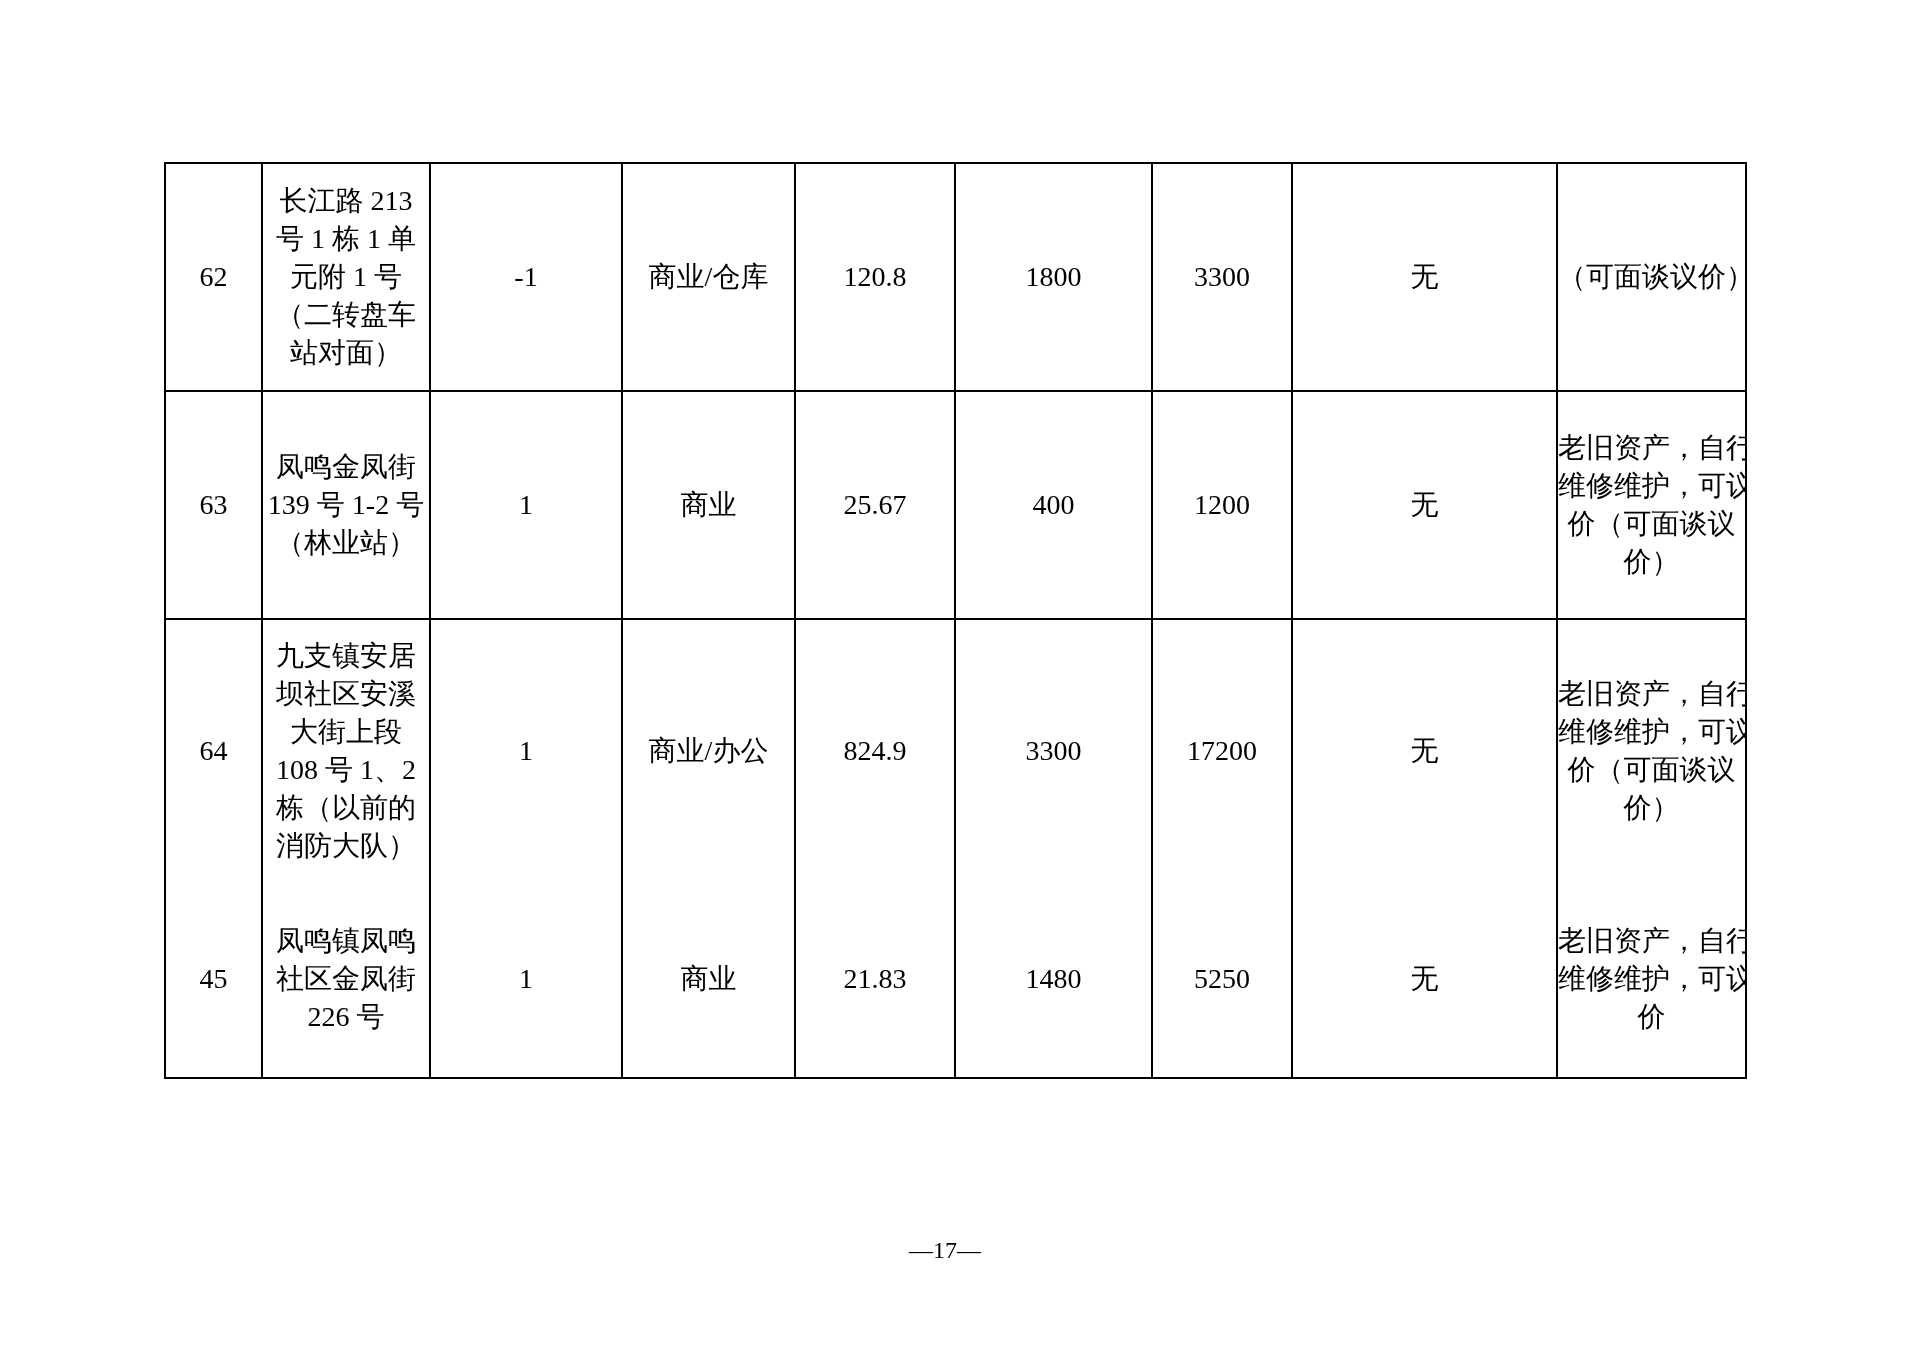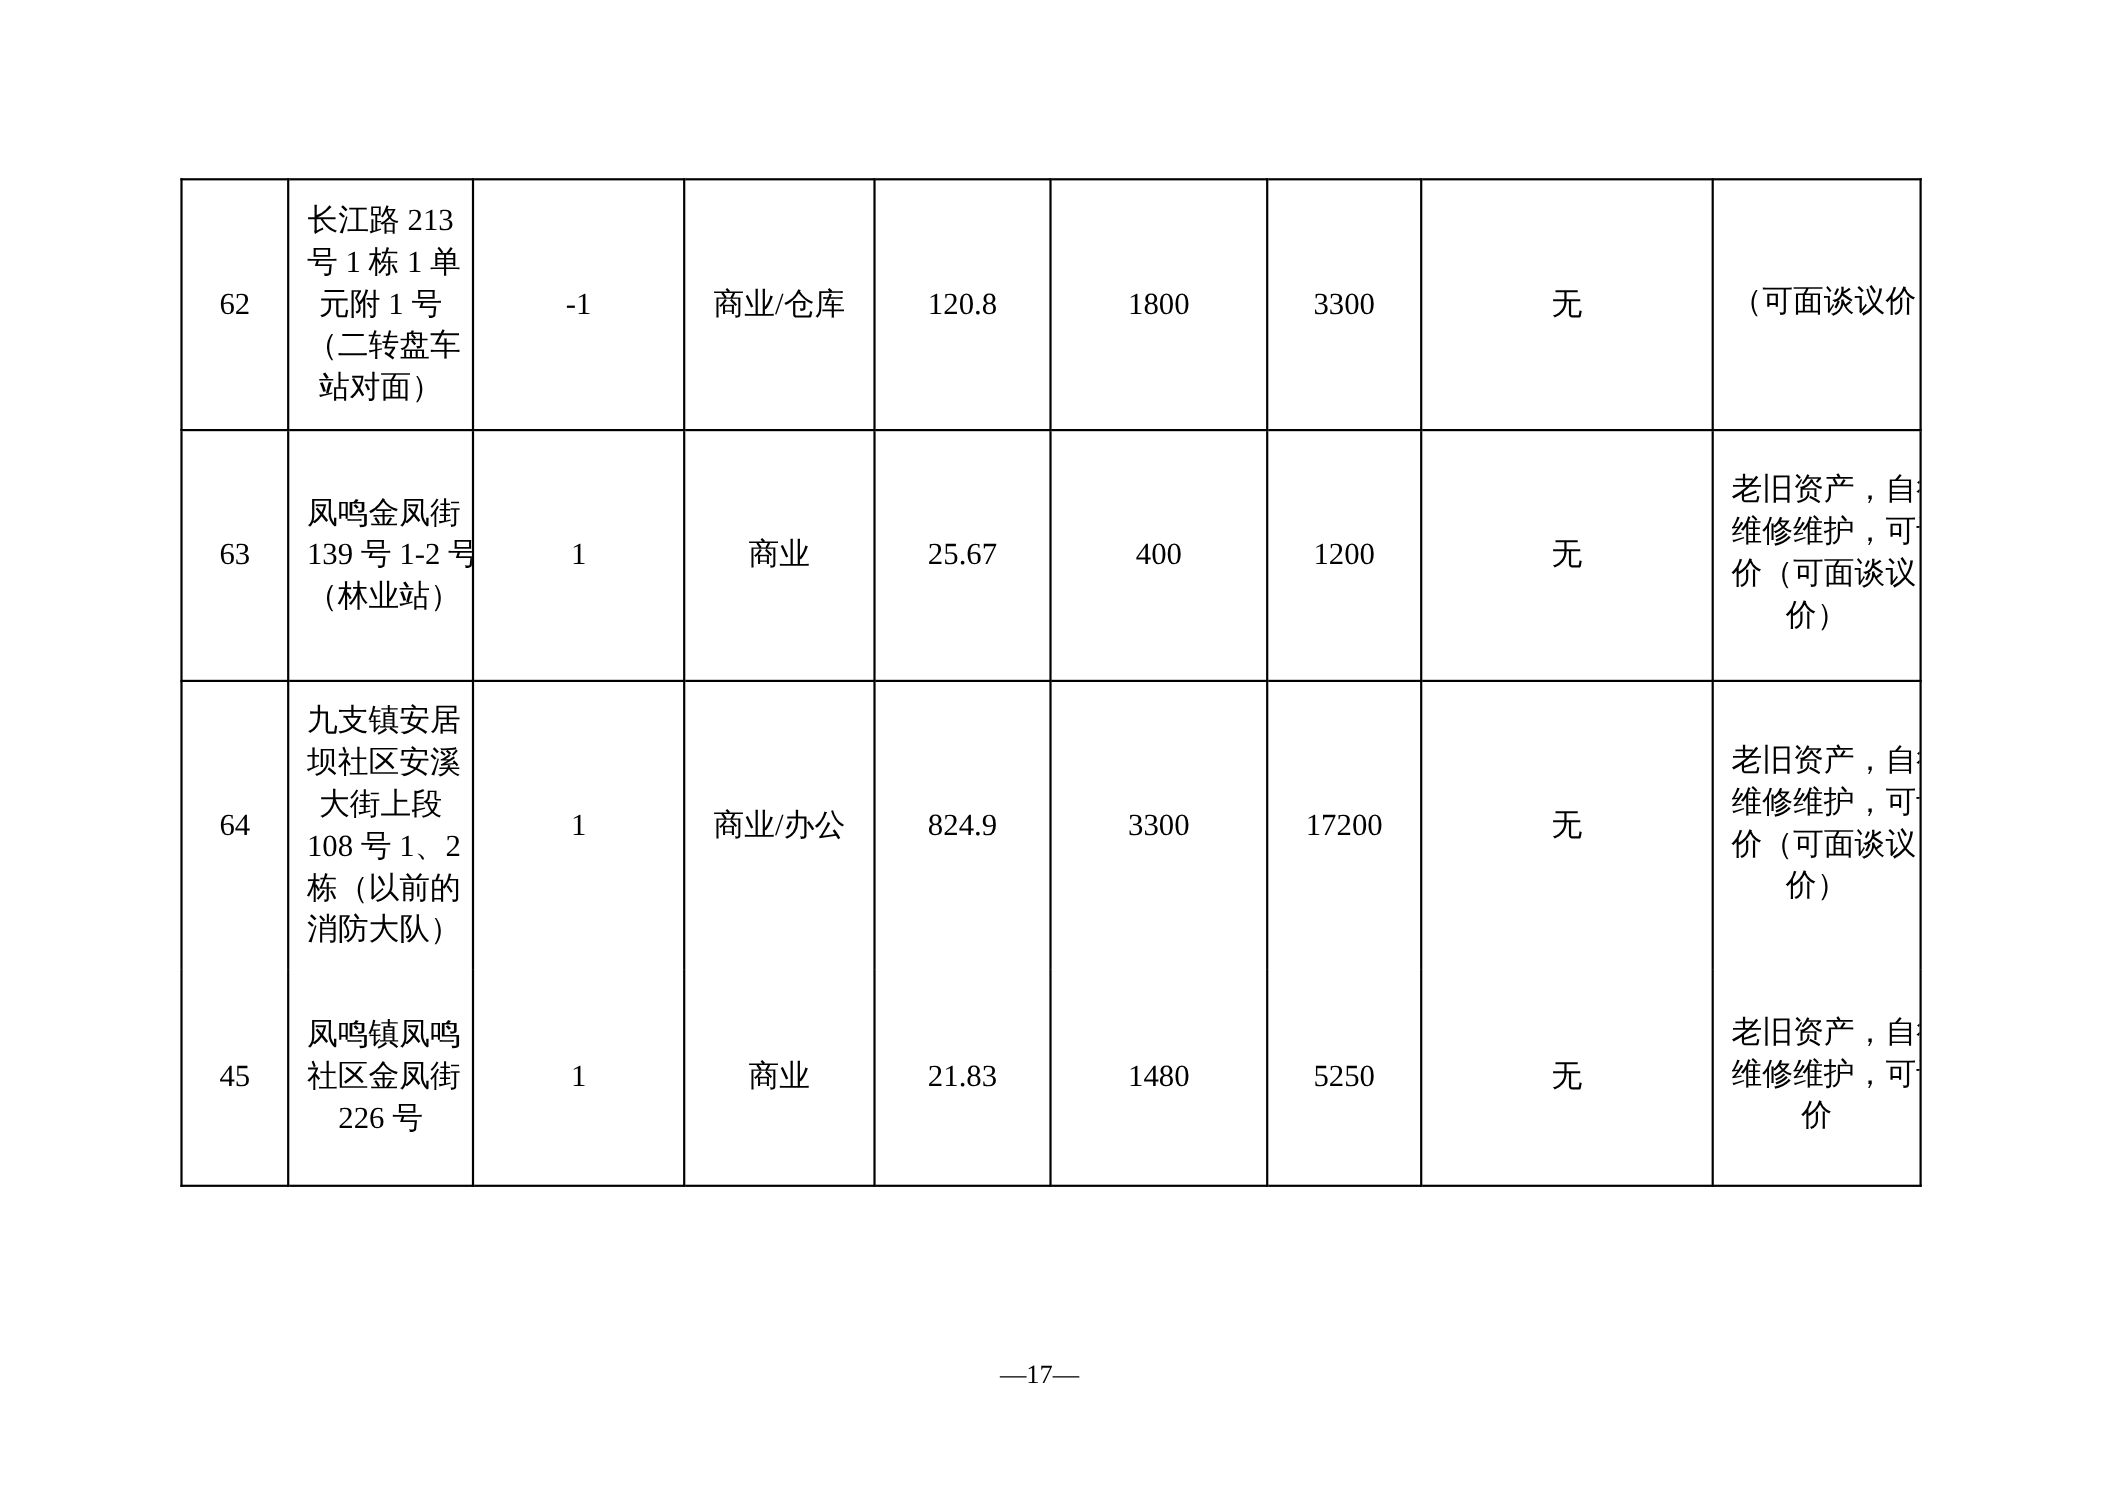--- a/index.html
+++ b/index.html
@@ -26,21 +26,21 @@
     width: 1581px;
     border-collapse: collapse;
     table-layout: fixed;
   }
   table.asset-table td {
     border: 2px solid #000000;
     text-align: center;
     vertical-align: middle;
     font-size: 28px;
     line-height: 38px;
-    padding: 16px;
+    padding: 0;
     white-space: pre;
     overflow: hidden;
   }
   
   col.c1 { width: 97px;  }
   col.c2 { width: 168px; }
   col.c3 { width: 192px; }
   col.c4 { width: 173px; }
   col.c5 { width: 160px; }
   col.c6 { width: 197px; }
@@ -58,21 +58,20 @@
   tr.r64 td { border-bottom: none; }
   tr.r65 td { border-top: none; }
 
   td.addr {
     text-align: left;
     padding: 0 5px;
   }
   td.remark {
     font-size: 26px;
     line-height: 37px;
-    font-family: Liberation Mono, monospace;
   }
   .page-number {
     position: absolute;
     top: 1231px;
     left: 865px;
     width: 160px;
     text-align: center;
     font-size: 24px;
     line-height: 38px;
     white-space: pre;

